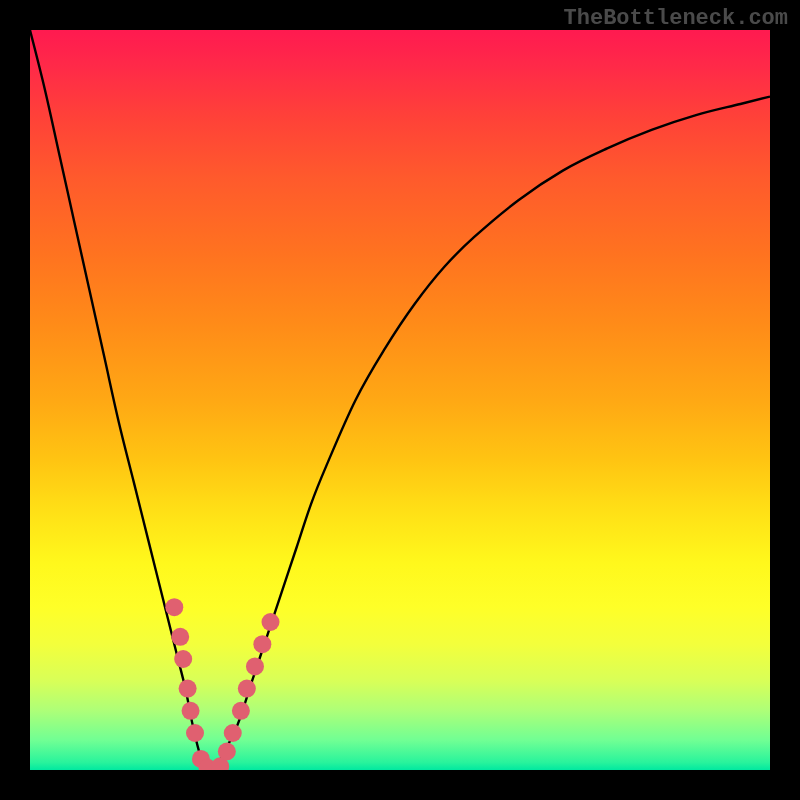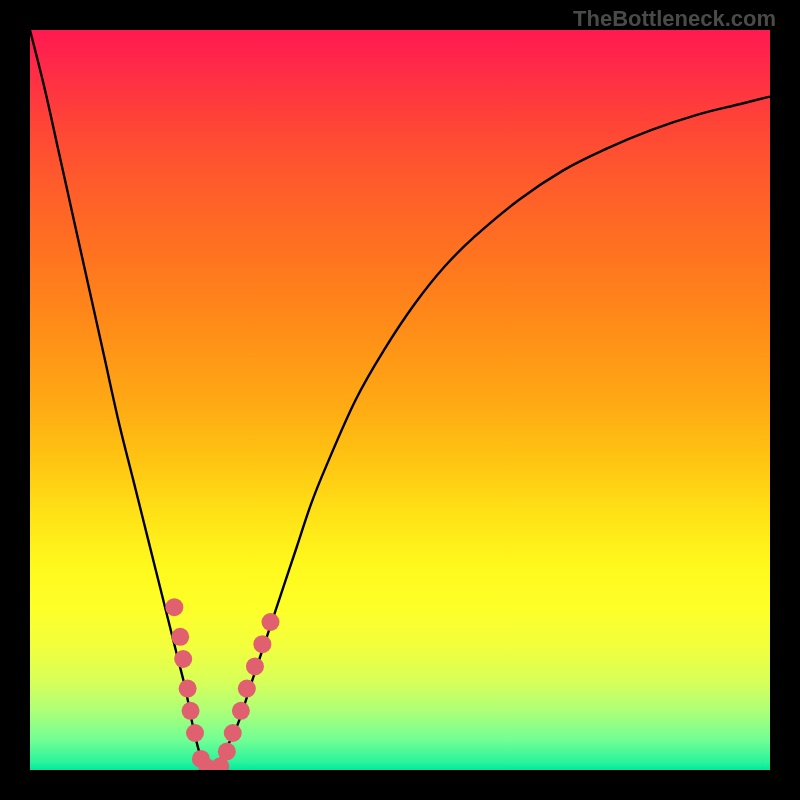--- a/index.html
+++ b/index.html
@@ -10,22 +10,22 @@
     body {
       width: 800px;
       height: 800px;
       background: #000;
       position: relative;
       overflow: hidden;
     }
     .watermark {
       position: absolute;
       top: 6px;
-      right: 24px;
-      font-family: Liberation Sans, sans-serif;
+      right: 12px;
+      font-family: Liberation Mono, monospace;
       font-size: 22px;
       font-weight: bold;
       color: #4a4a4a;
       z-index: 10;
     }
     .plot-area {
       position: absolute;
       left: 30px;
       top: 30px;
       width: 740px;

